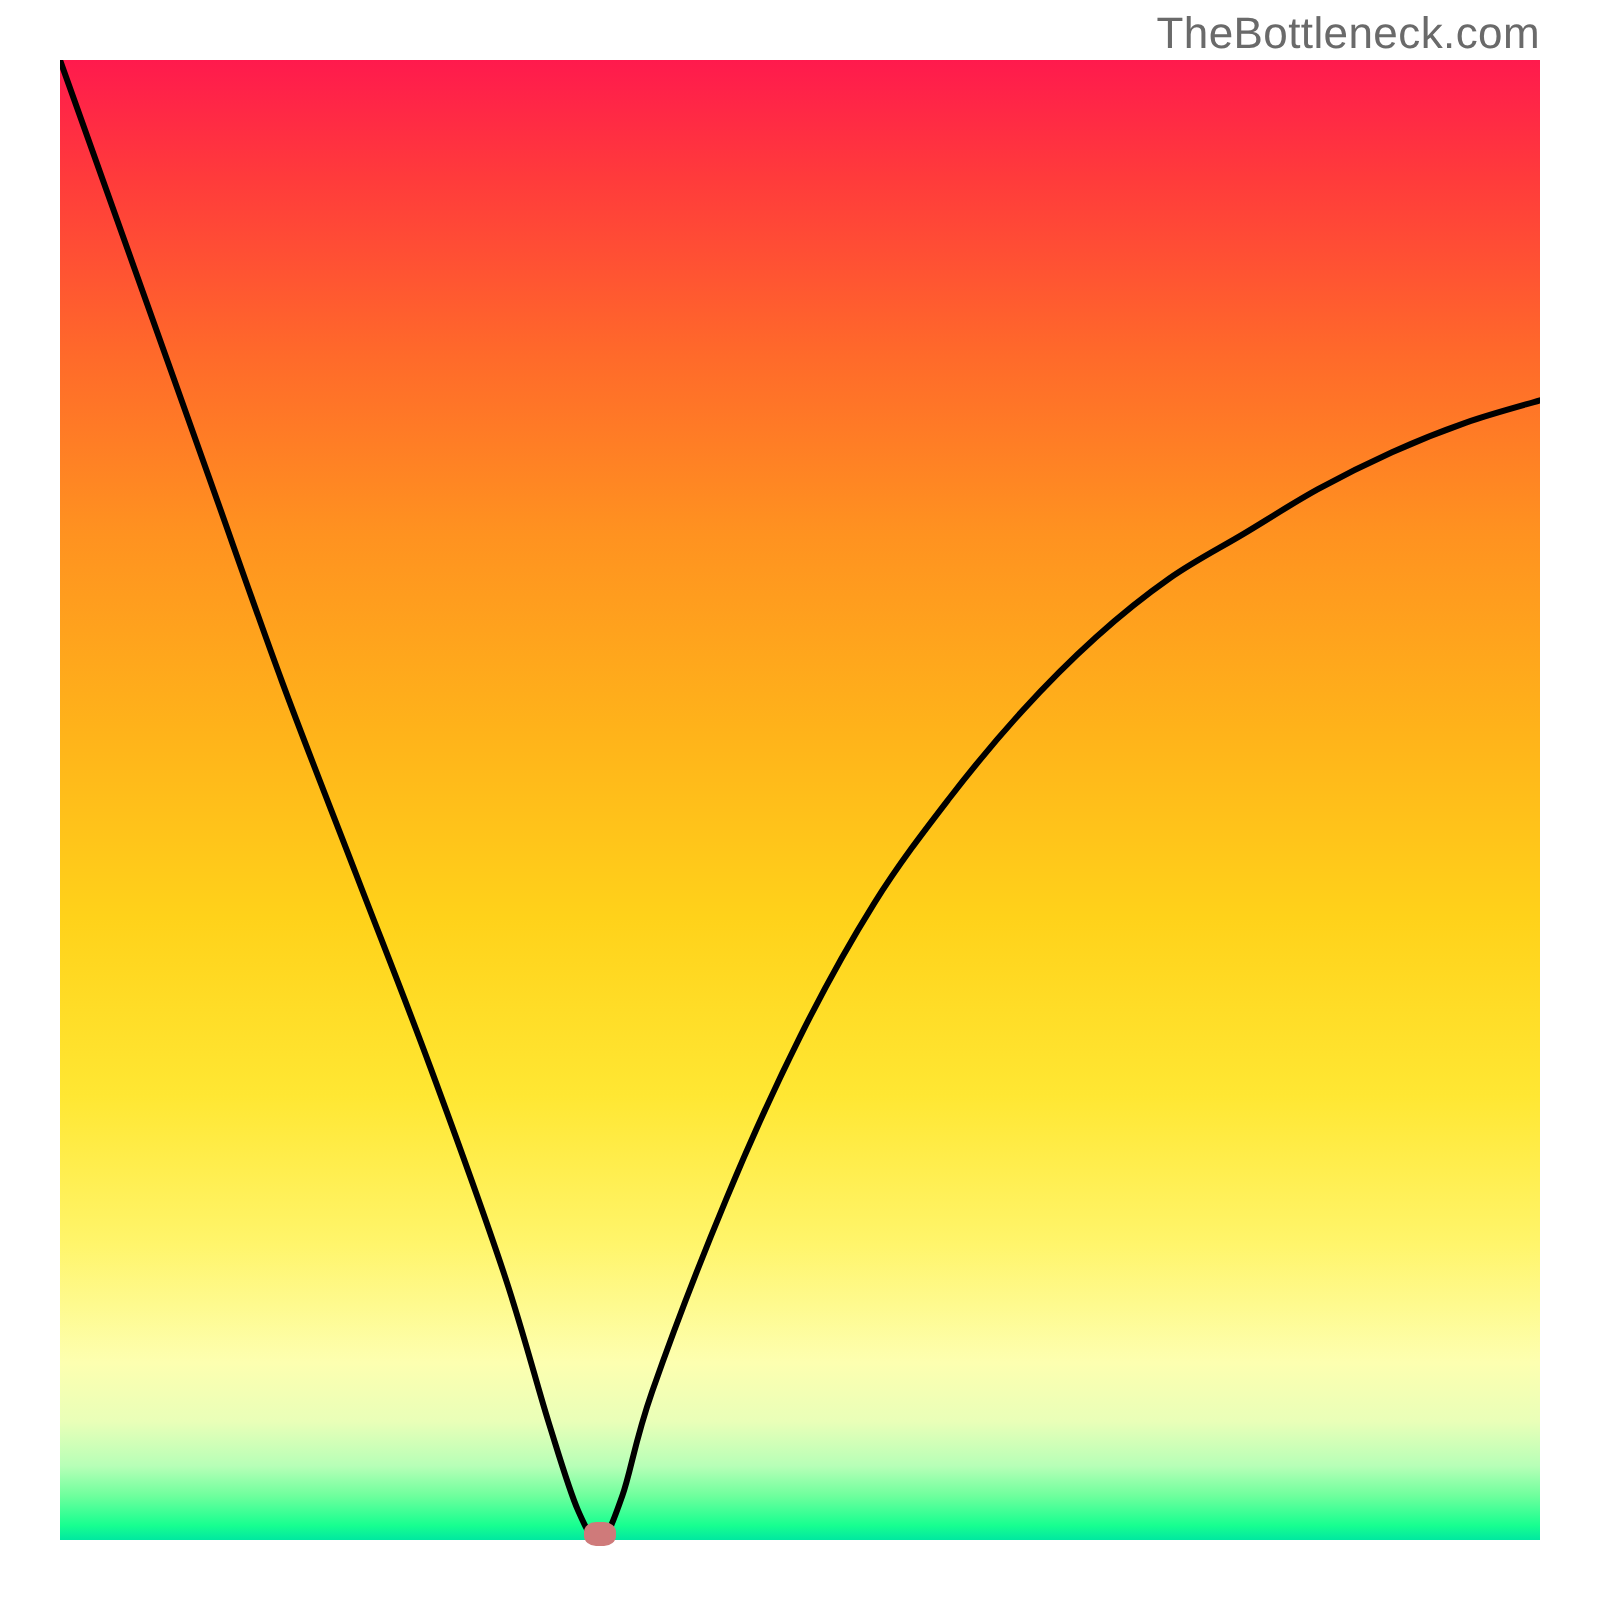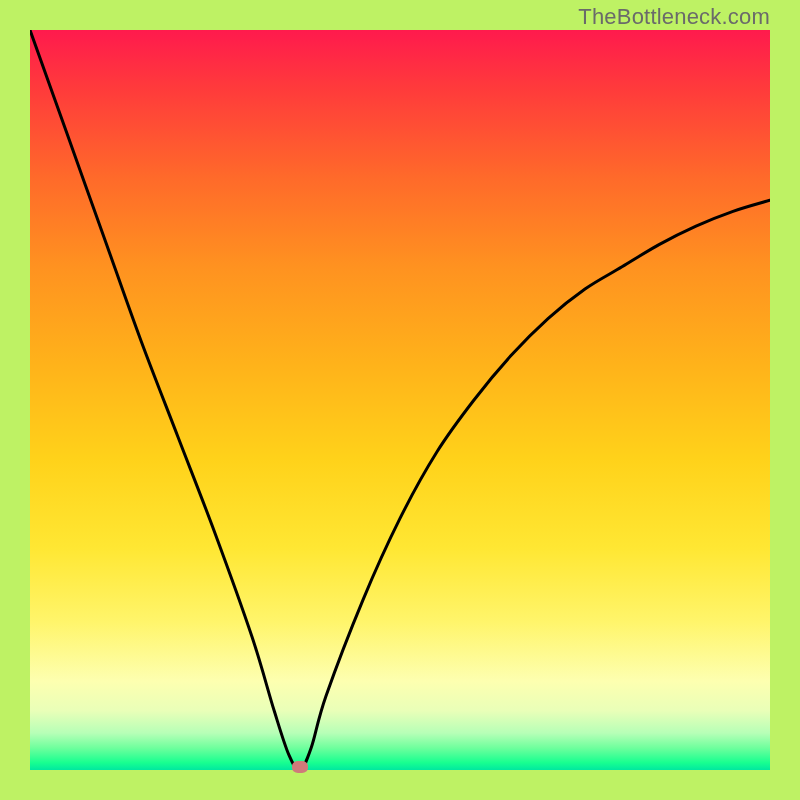--- a/index.html
+++ b/index.html
@@ -6,21 +6,21 @@
     margin: 0;
     padding: 0;
     width: 800px;
     height: 800px;
     background: #000;
     overflow: hidden;
   }
   .outer {
     width: 800px;
     height: 800px;
-    background: #bef264;
+    background: #ffffff;
     position: relative;
   }
   .plot {
     position: absolute;
     left: 30px;
     top: 30px;
     width: 740px;
     height: 740px;
     
     background: linear-gradient(to bottom,

